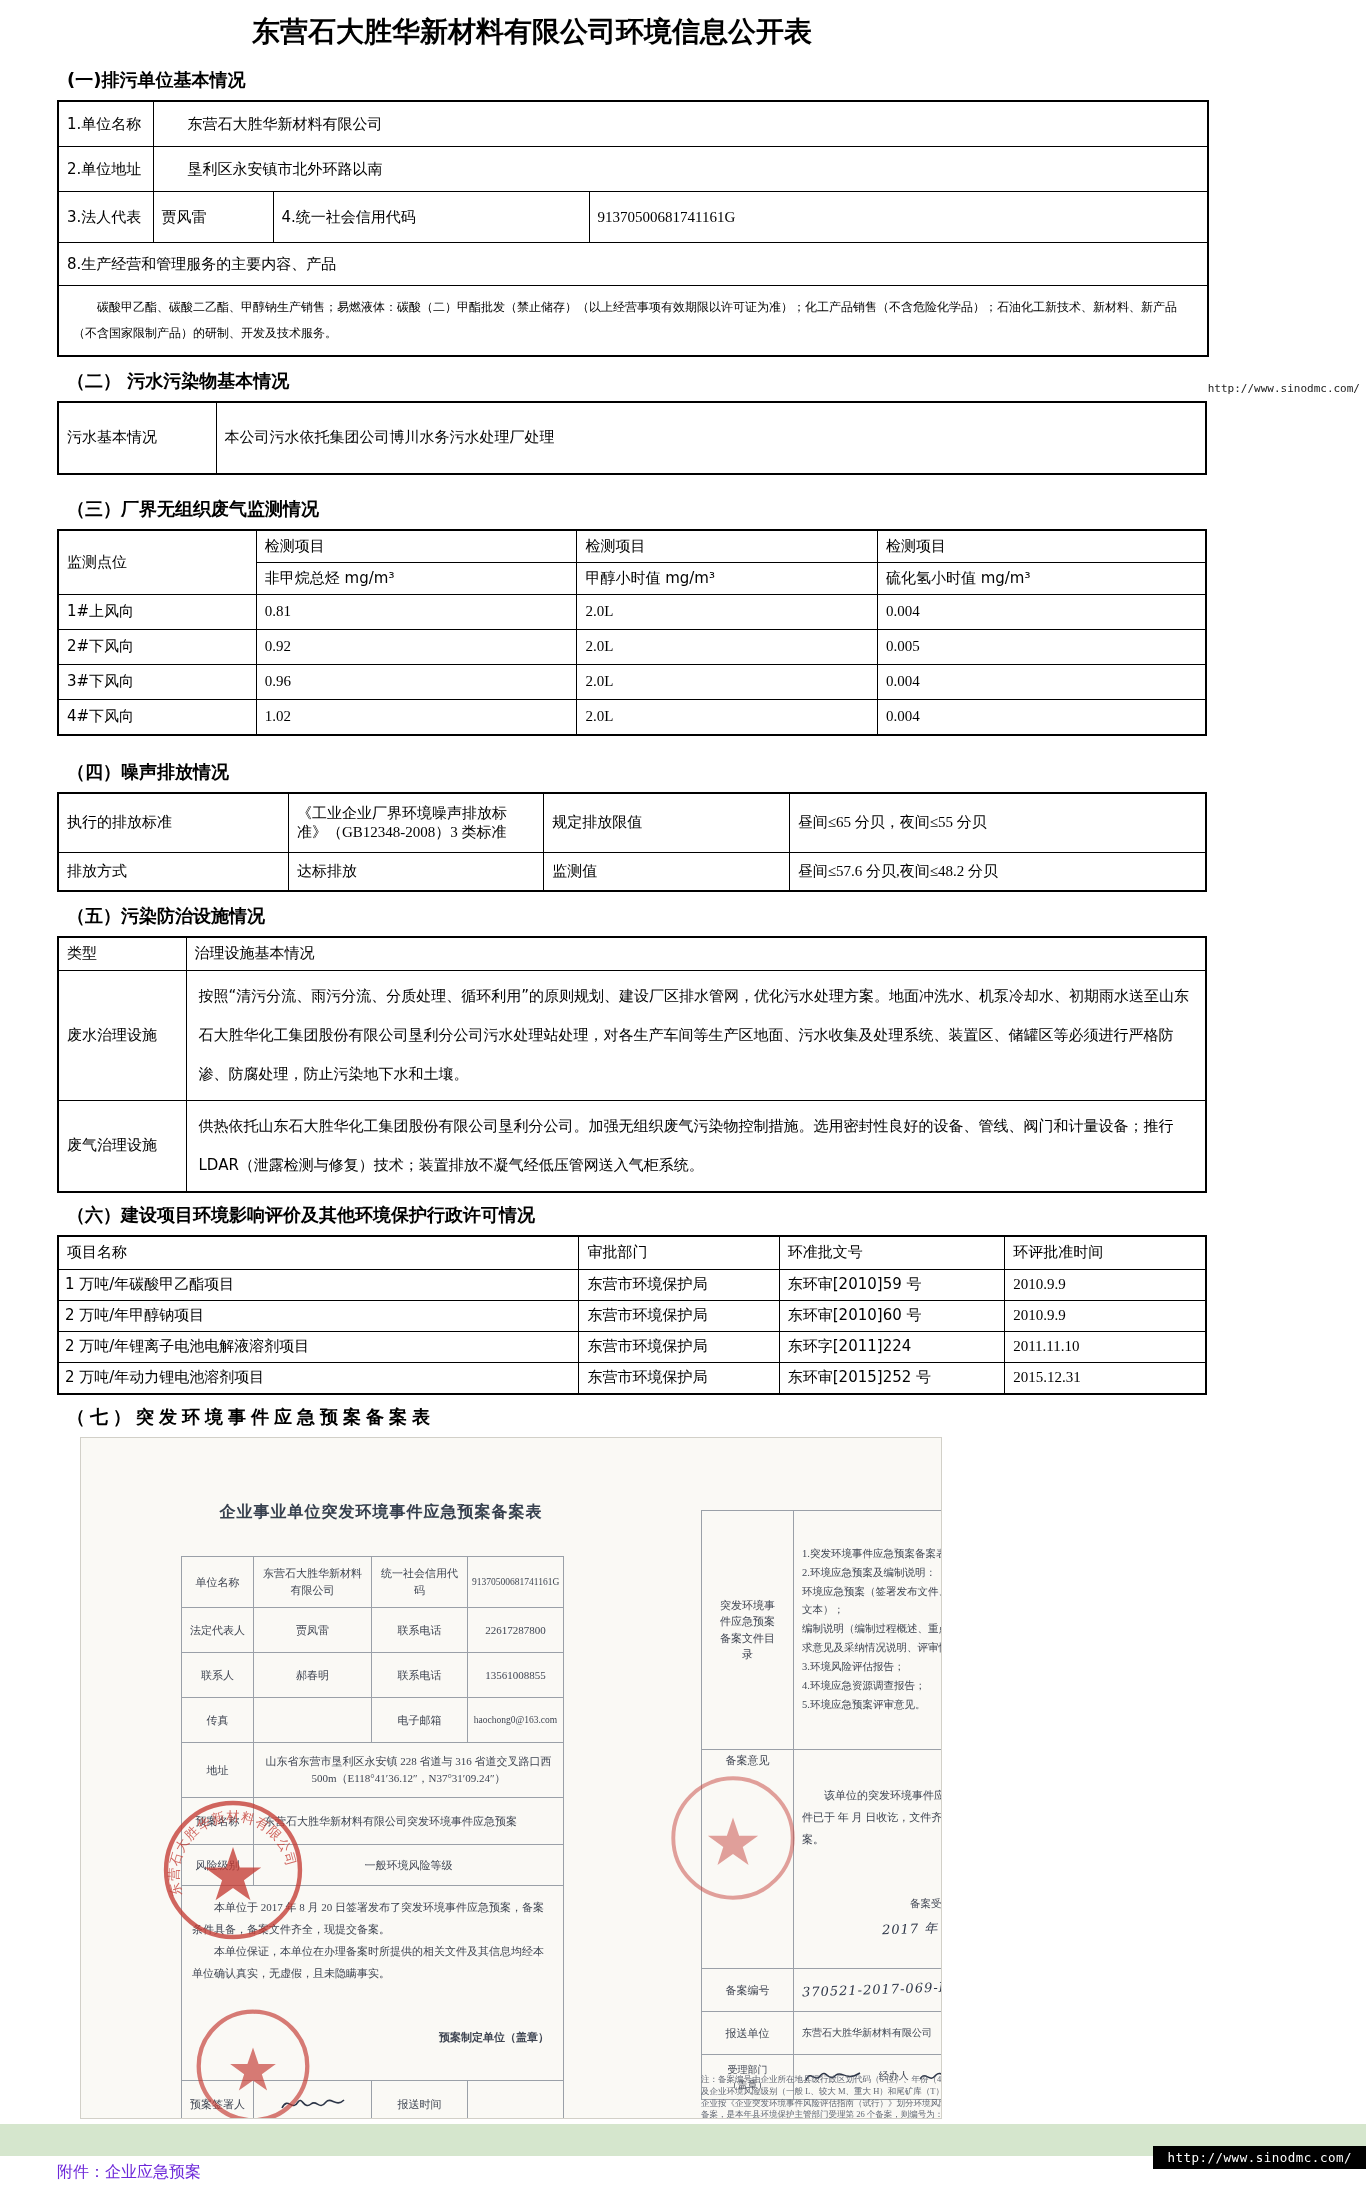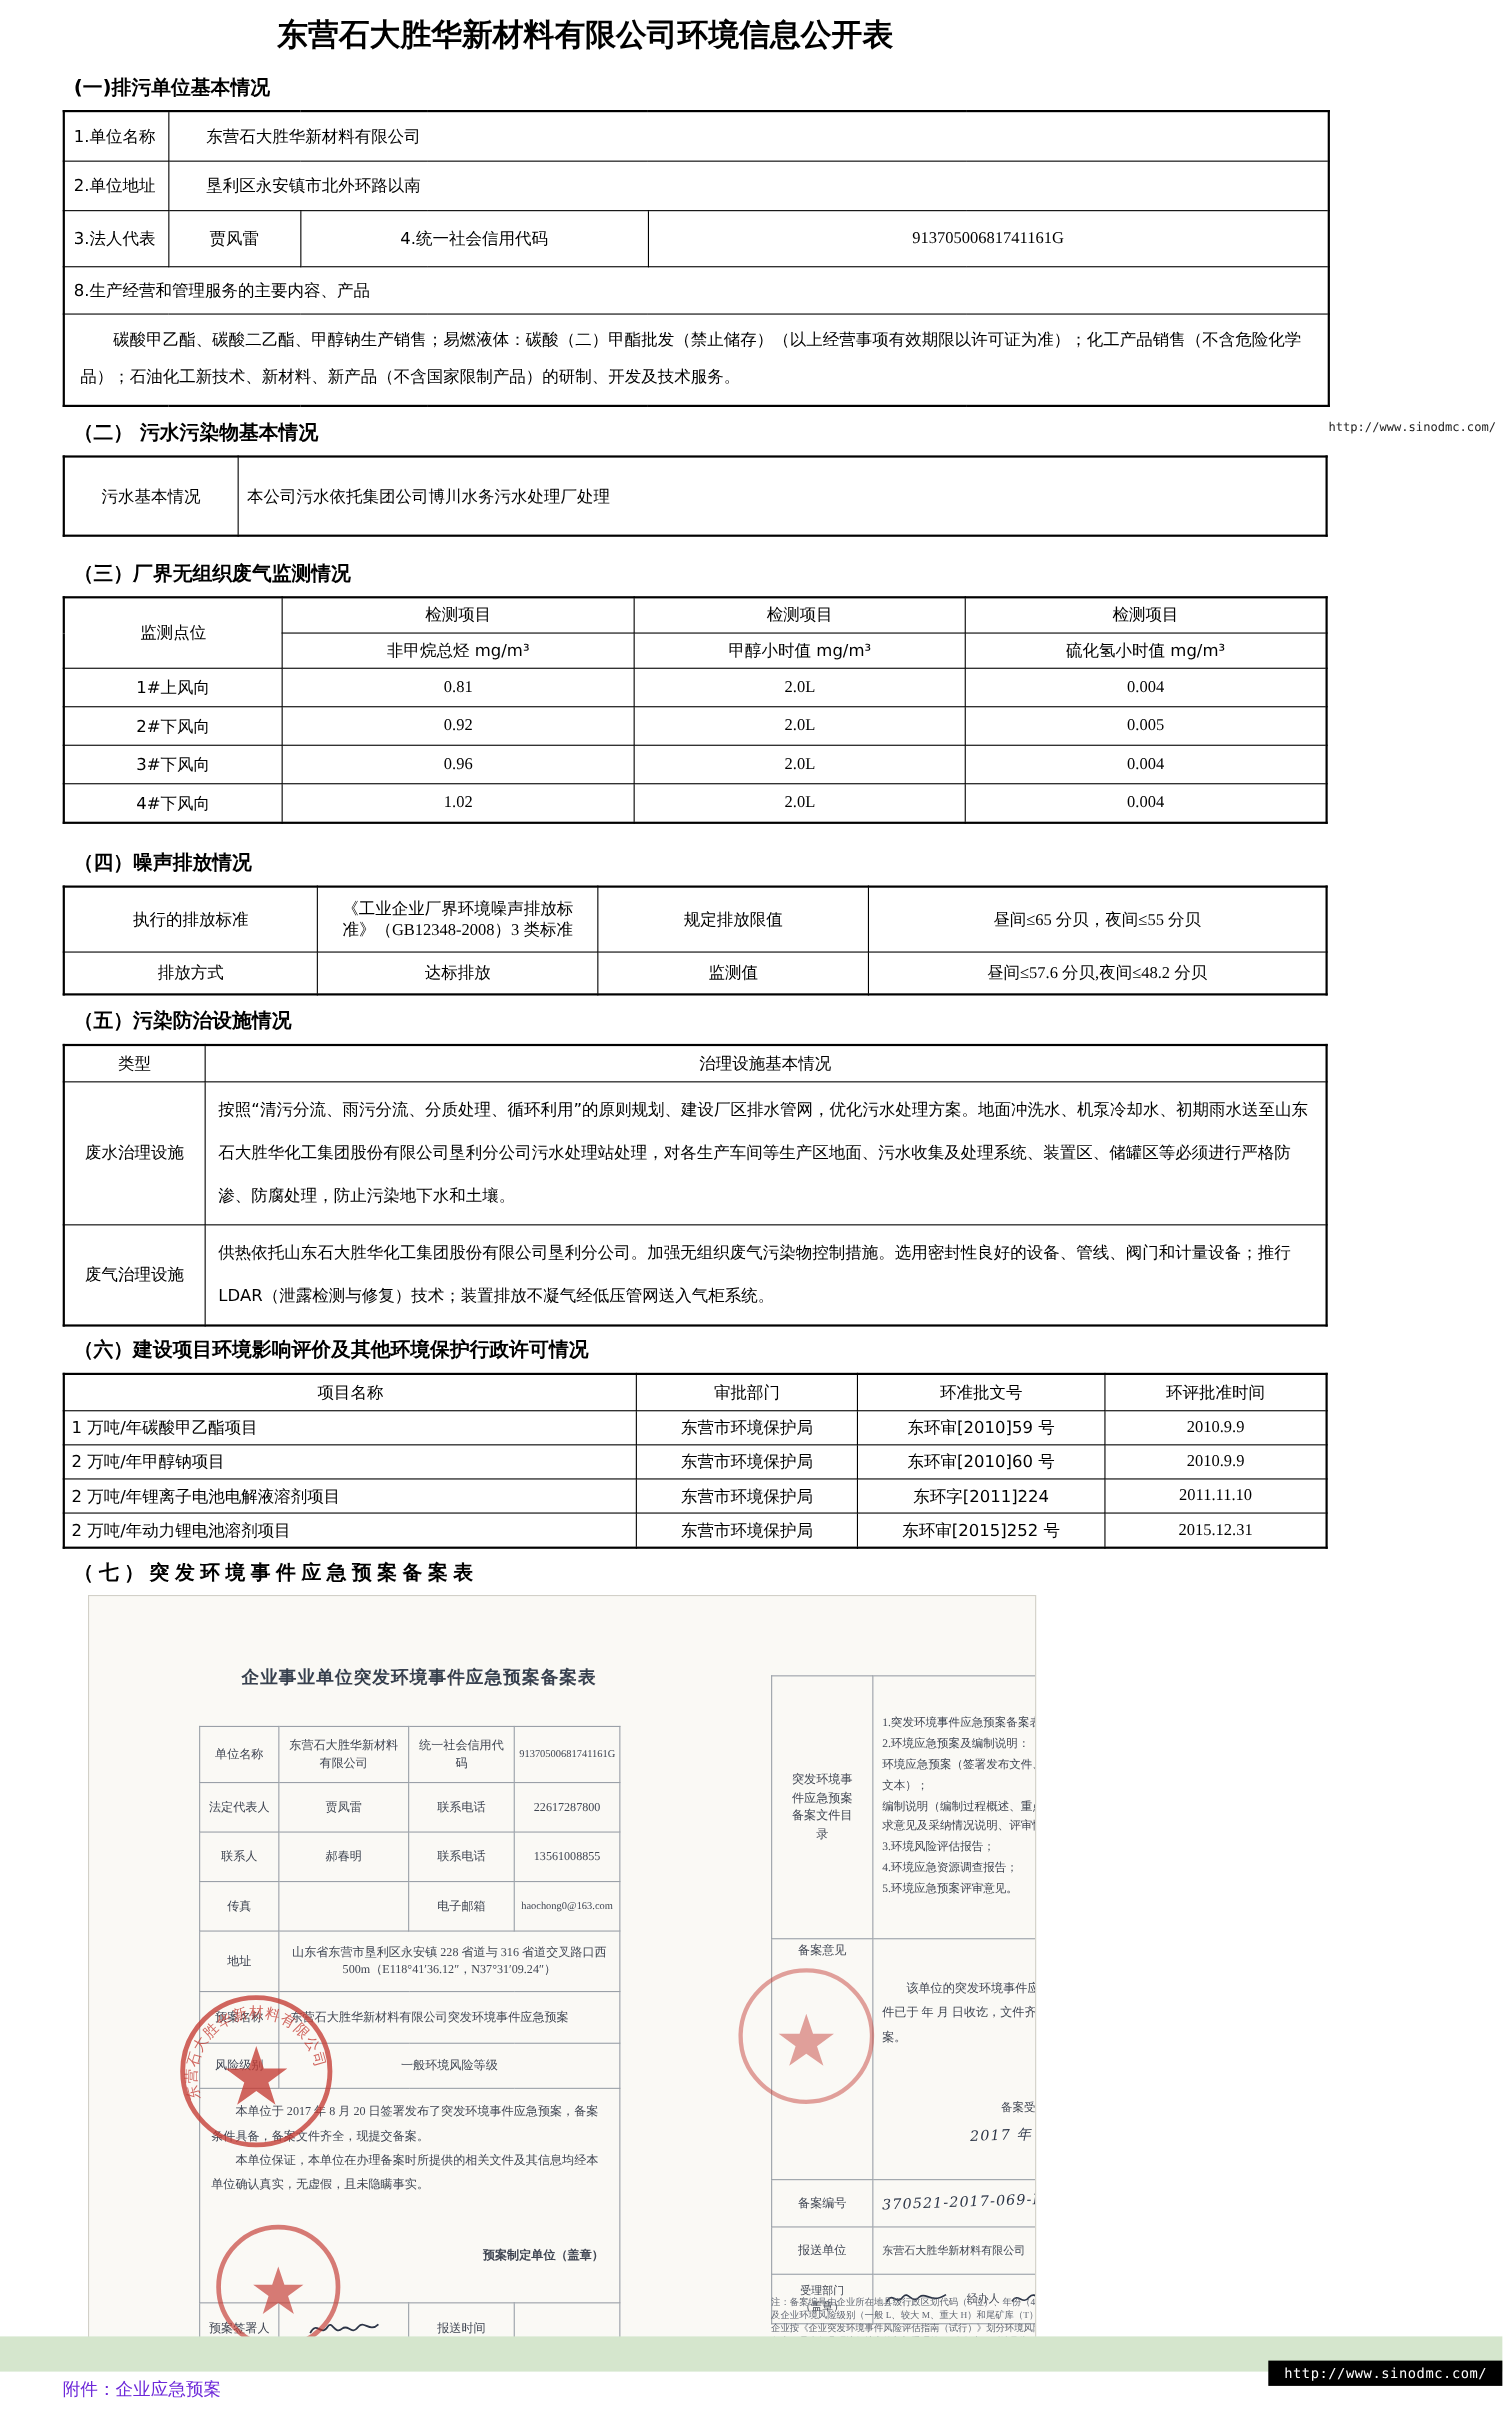--- a/index.html
+++ b/index.html
@@ -24,29 +24,29 @@
   h2.s6h{margin-top:10px;}
   h2.s7h{margin-top:10px;letter-spacing:5px;}
   table.t{
     border-collapse:collapse;width:1150px;table-layout:fixed;
     border:2px solid #000;margin-top:8px;
   }
   table.t td{
     border:1px solid #000;font-size:15px;padding:2px 8px;
     vertical-align:middle;word-break:break-word;
   }
-  .c{text-align:center;margin-left:10px;}
+  .c{margin-left:10px;}
   .r{text-align:right;}
   .num{font-family:"Liberation Serif","DejaVu Serif",serif;}
   .t1{margin-top:24px;}
   .t1 tr.h40 td{height:40px;}
   .t1 tr.h46 td{height:46px;}
   .t1 tr.h38 td{height:38px;}
   .t1 td.vind{padding-left:34px;}
-  .t1 td.para{line-height:2.2;text-indent:2em;padding:8px 14px;font-size:15px;font-family:Liberation Mono, monospace;}
+  .t1 td.para{line-height:2.2;text-indent:2em;padding:8px 14px;font-size:12px;}
   .t2{margin-top:8px;}
   .t2 td{height:66px;}
   .t3{margin-top:6px;}
   .t3 tr.hh td{height:27px;}
   .t3 tr.dd td{height:30px;}
   .t4{margin-top:10px;font-family:"Liberation Serif","DejaVu Serif",serif;}
   .t4 tr.r1 td{height:54px;}
   .t4 tr.r2 td{height:33px;}
   .t5{margin-top:6px;}
   .t5 tr.hh td{height:28px;}

